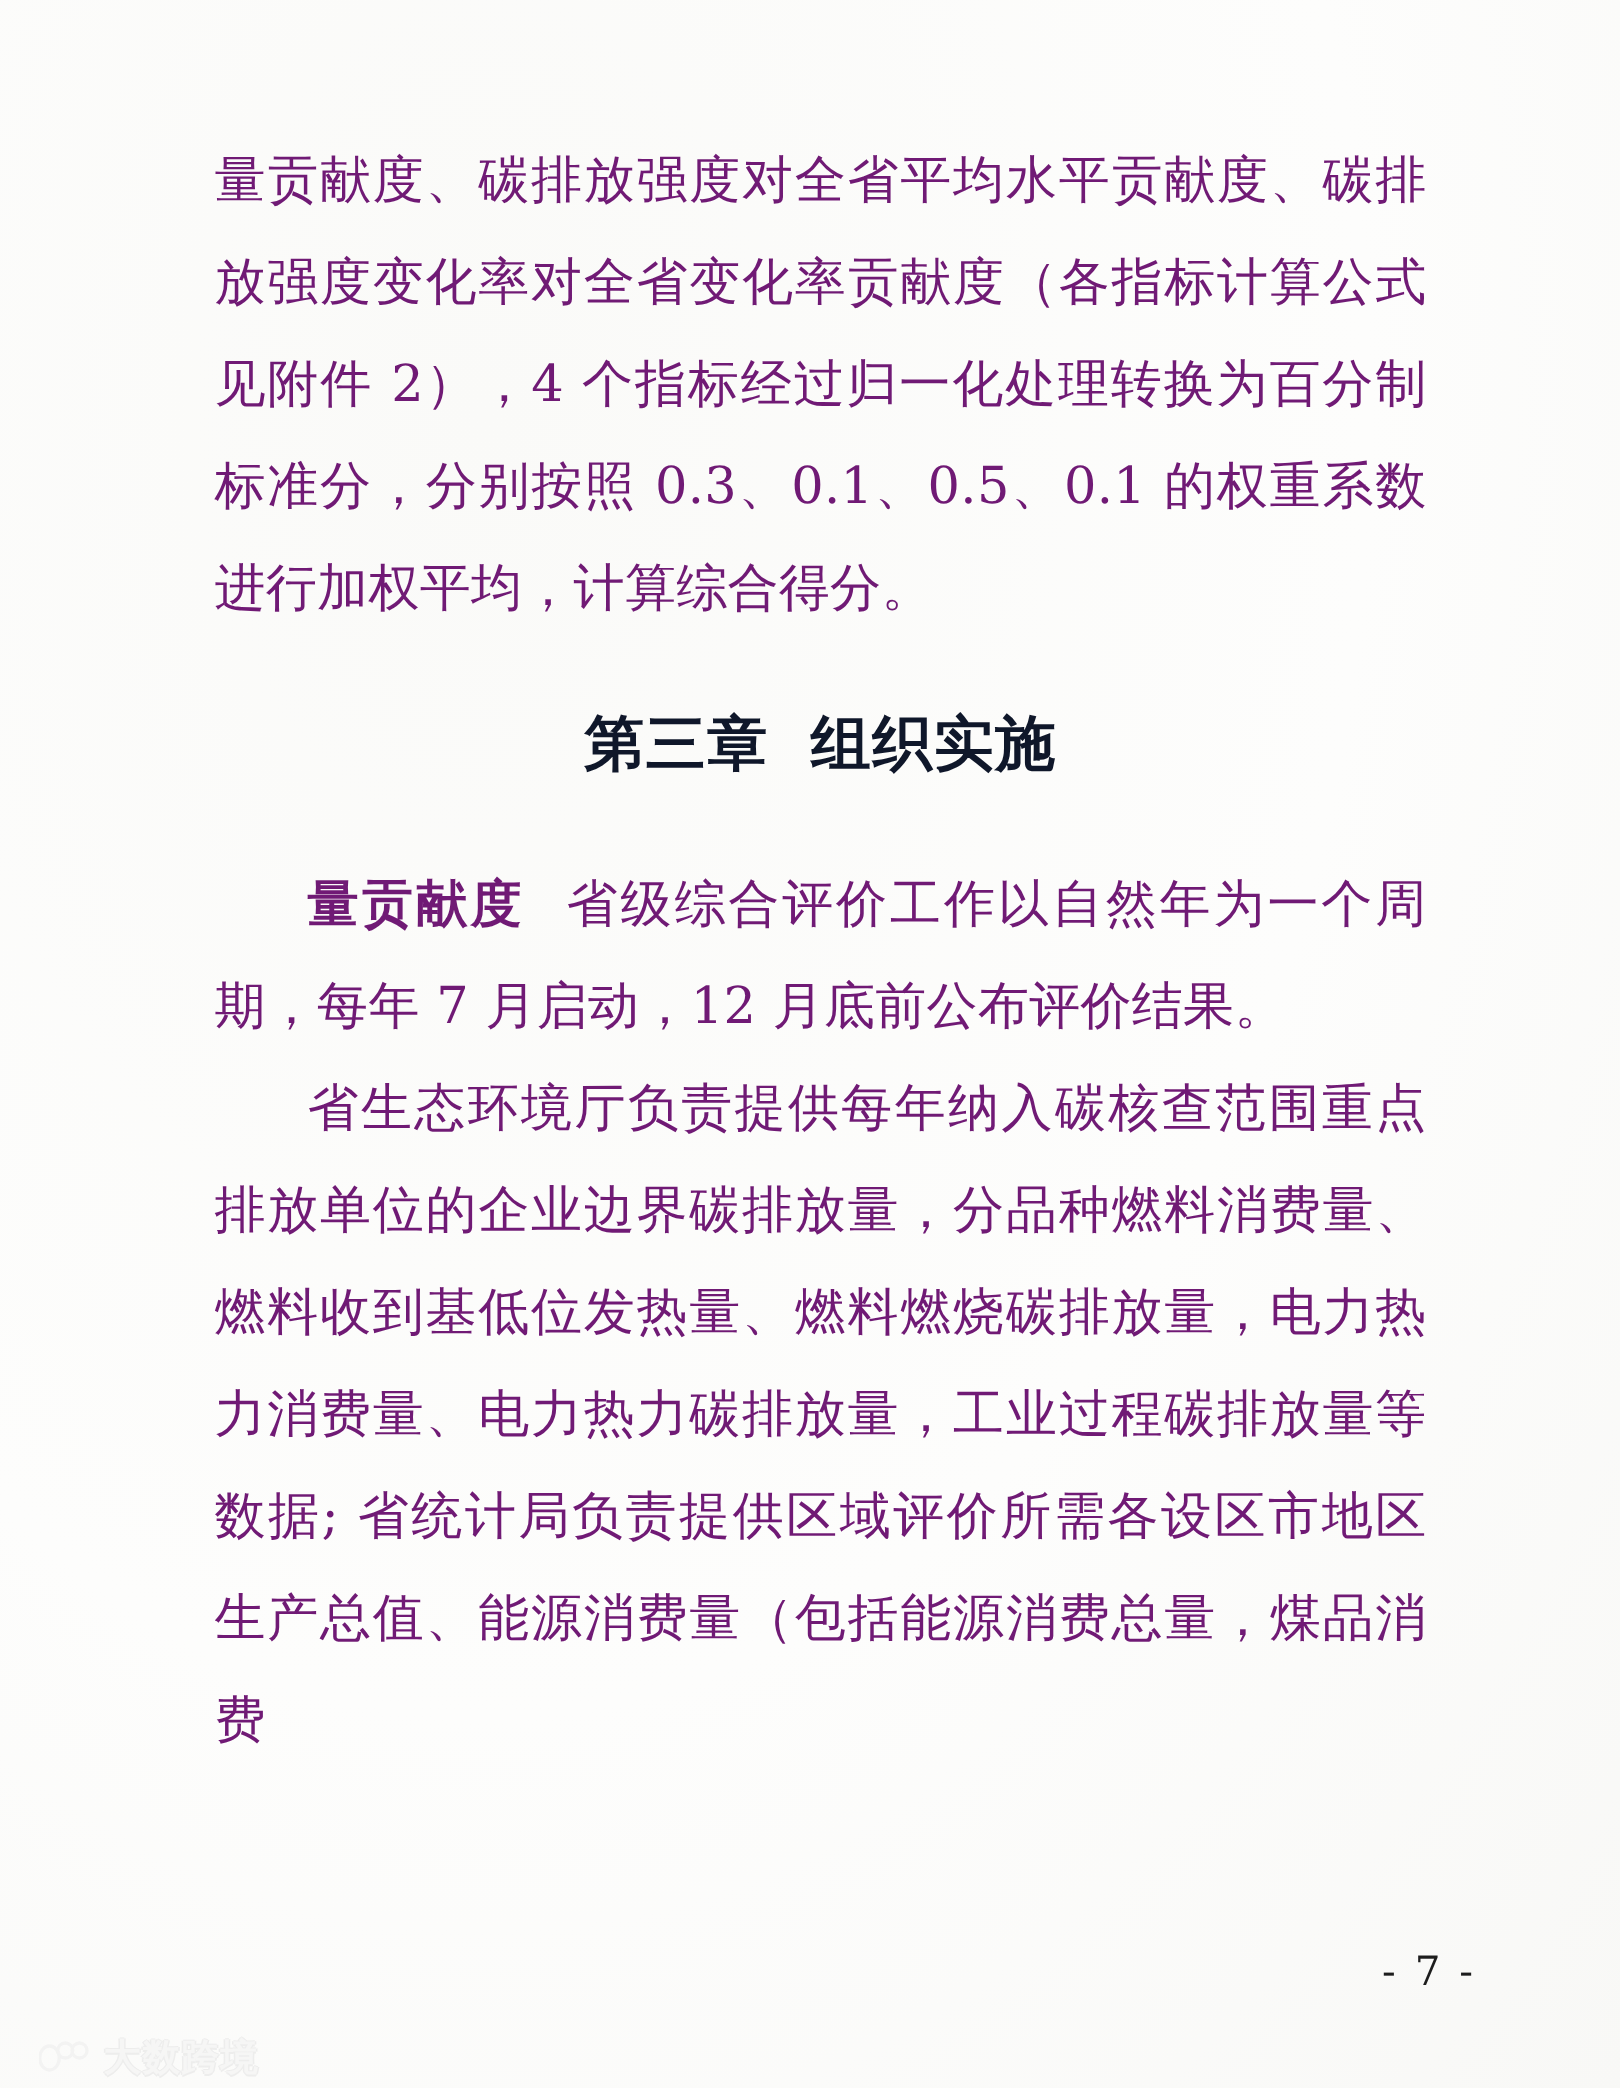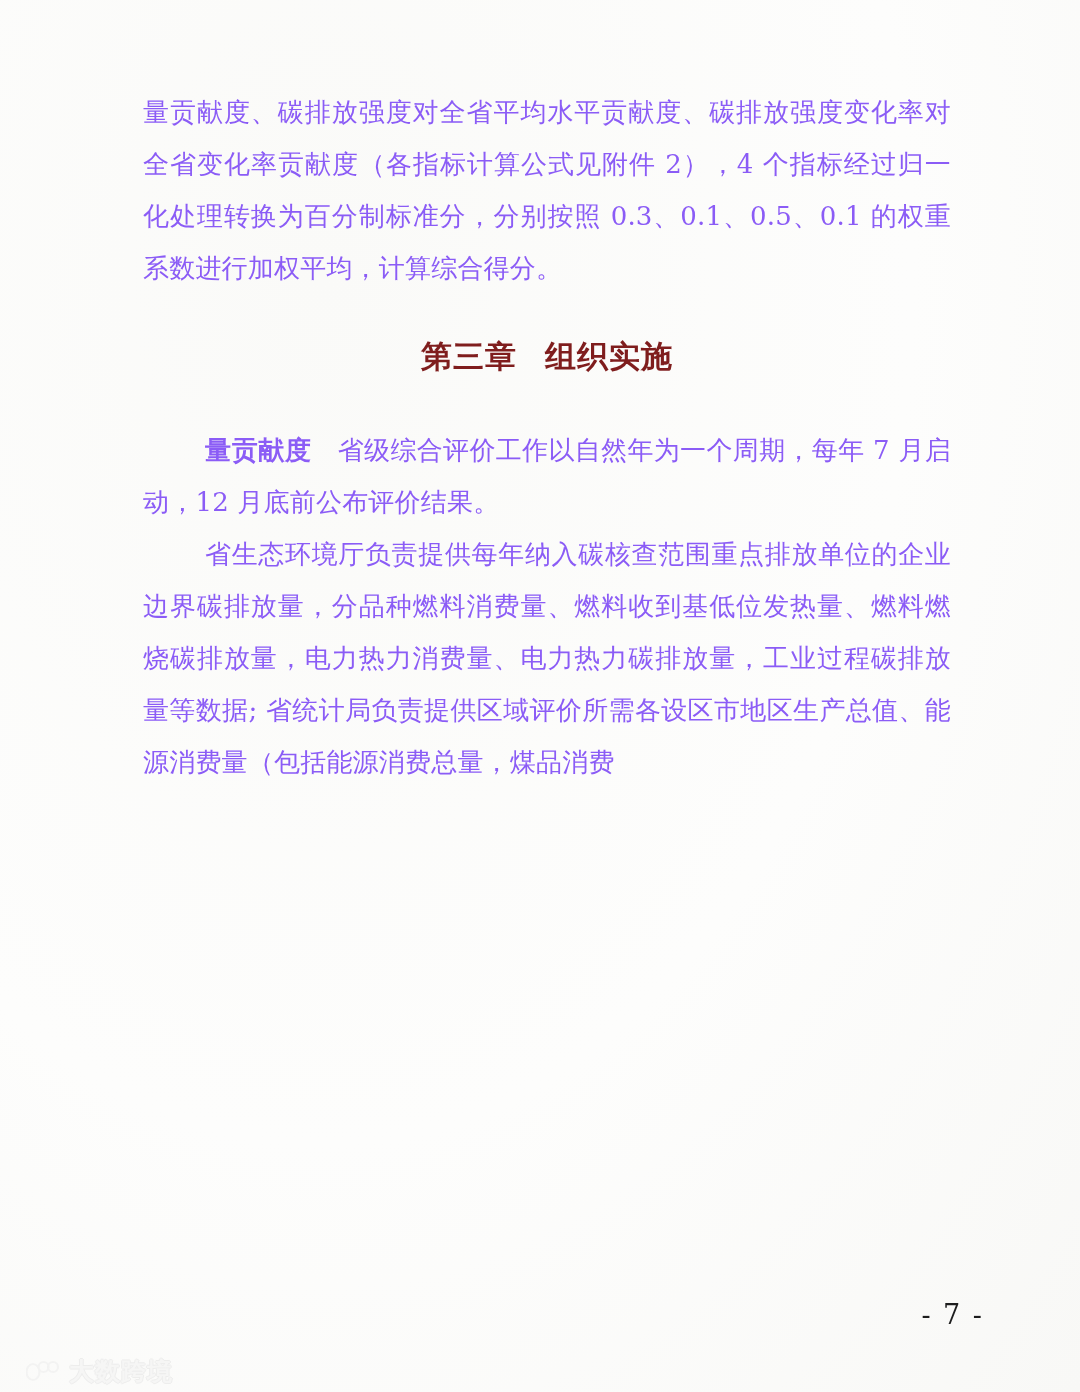--- a/index.html
+++ b/index.html
@@ -30,28 +30,28 @@
 
   .content {
     position: absolute;
     left: 143px;
     top: 86px;
     width: 808px;
   }
 
   p.para {
     margin: 0;
-    font-size: 26px;
-    line-height: 52px;
+    font-size: 34px;
+    line-height: 68px;
     text-align: justify;
     text-justify: inter-character;
     letter-spacing: 0.2px;
     text-align-last: left;
     word-break: break-all;
-    color: #8b5cf6;
+    color: #701a75;
   }
 
   p.para.indent {
     text-indent: 62px;
   }
 
   .art-no {
     font-weight: bold;
     letter-spacing: 0.5px;
   }
@@ -60,24 +60,24 @@
     display: inline-block;
     width: 26px;
   }
 
   .chapter-heading {
     margin: 0;
     padding-top: 42px;
     padding-bottom: 46px;
     text-align: center;
     font-family: "DejaVu Sans", "Liberation Sans", sans-serif;
-    font-size: 31px;
+    font-size: 40px;
     font-weight: bold;
     letter-spacing: 1px;
-    color: #7f1d1d;
+    color: #0f172a;
   }
   .chapter-heading .ch-gap {
     display: inline-block;
     width: 28px;
   }
 
   .page-number {
     position: absolute;
     right: 96px;
     bottom: 62px;

